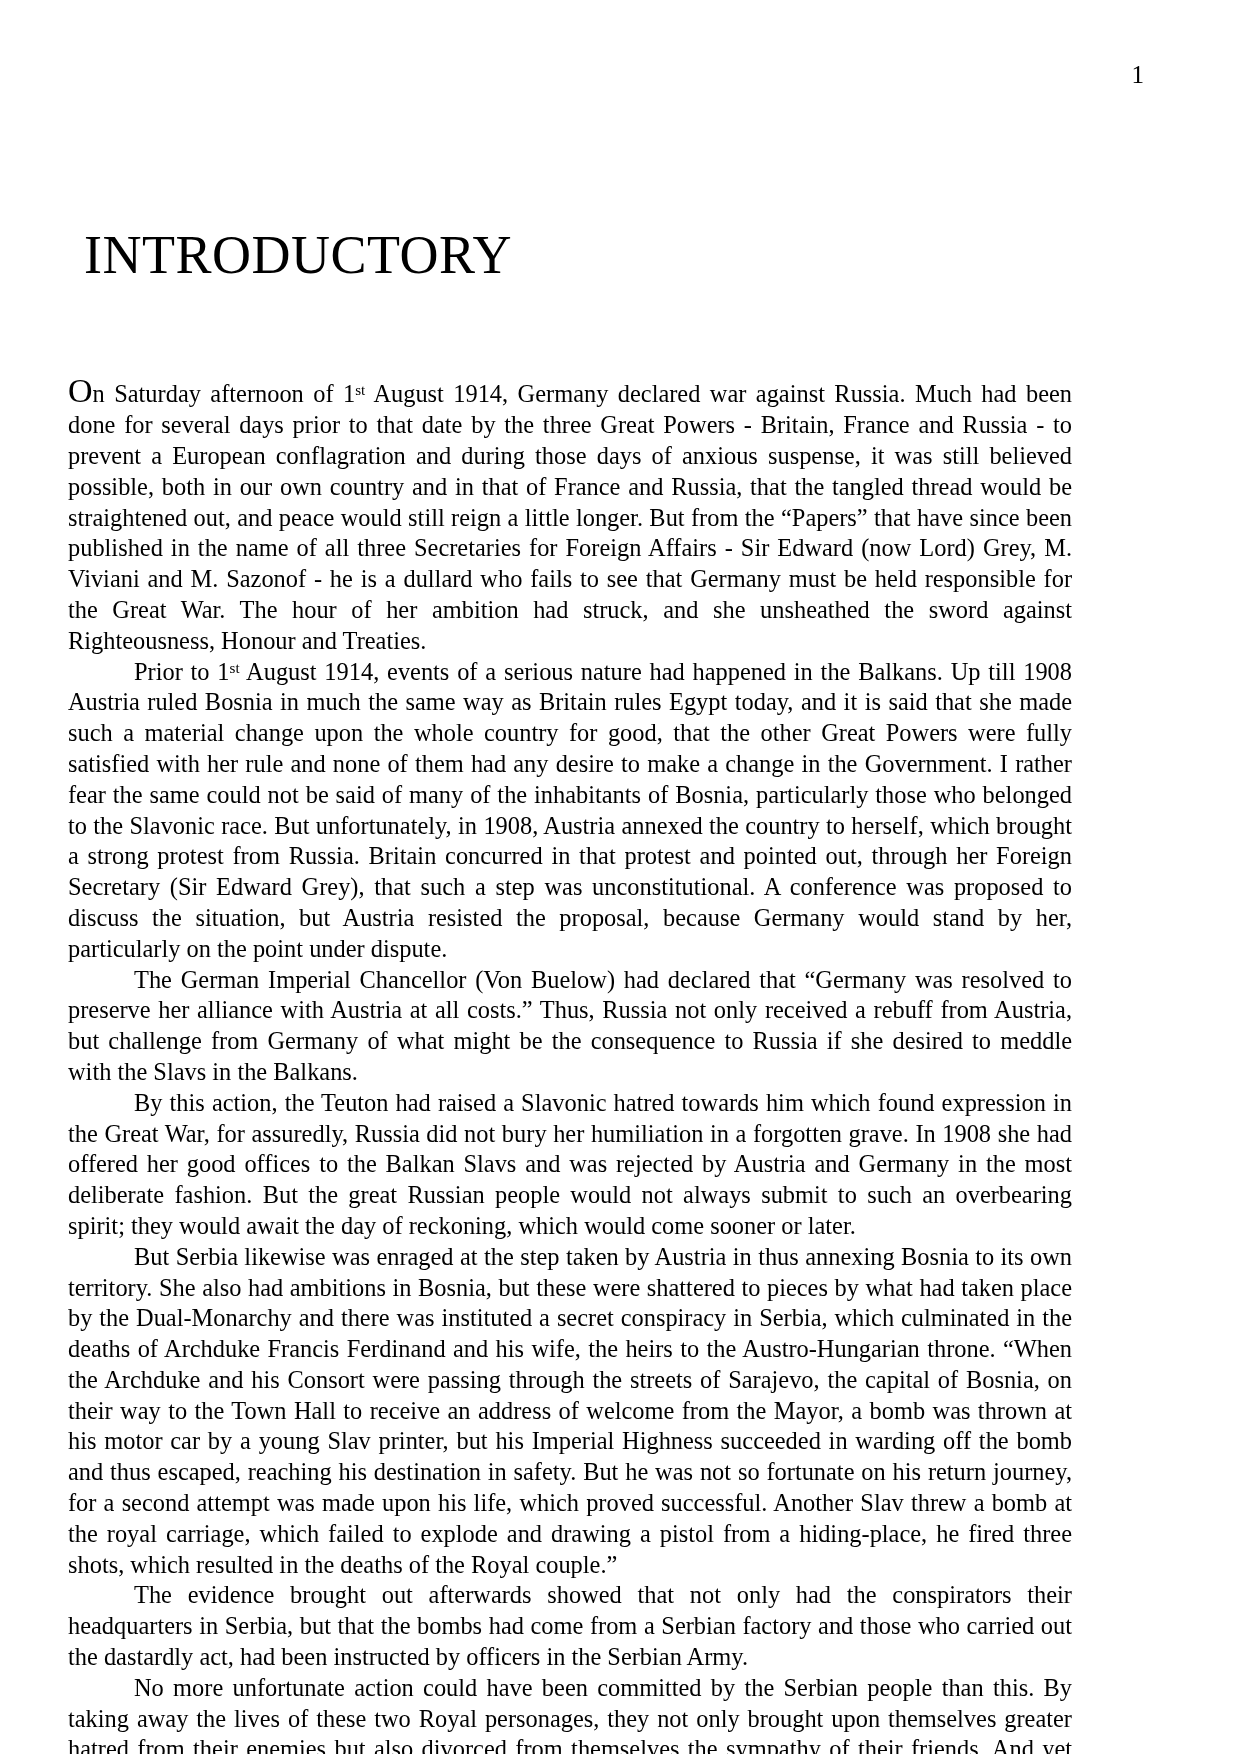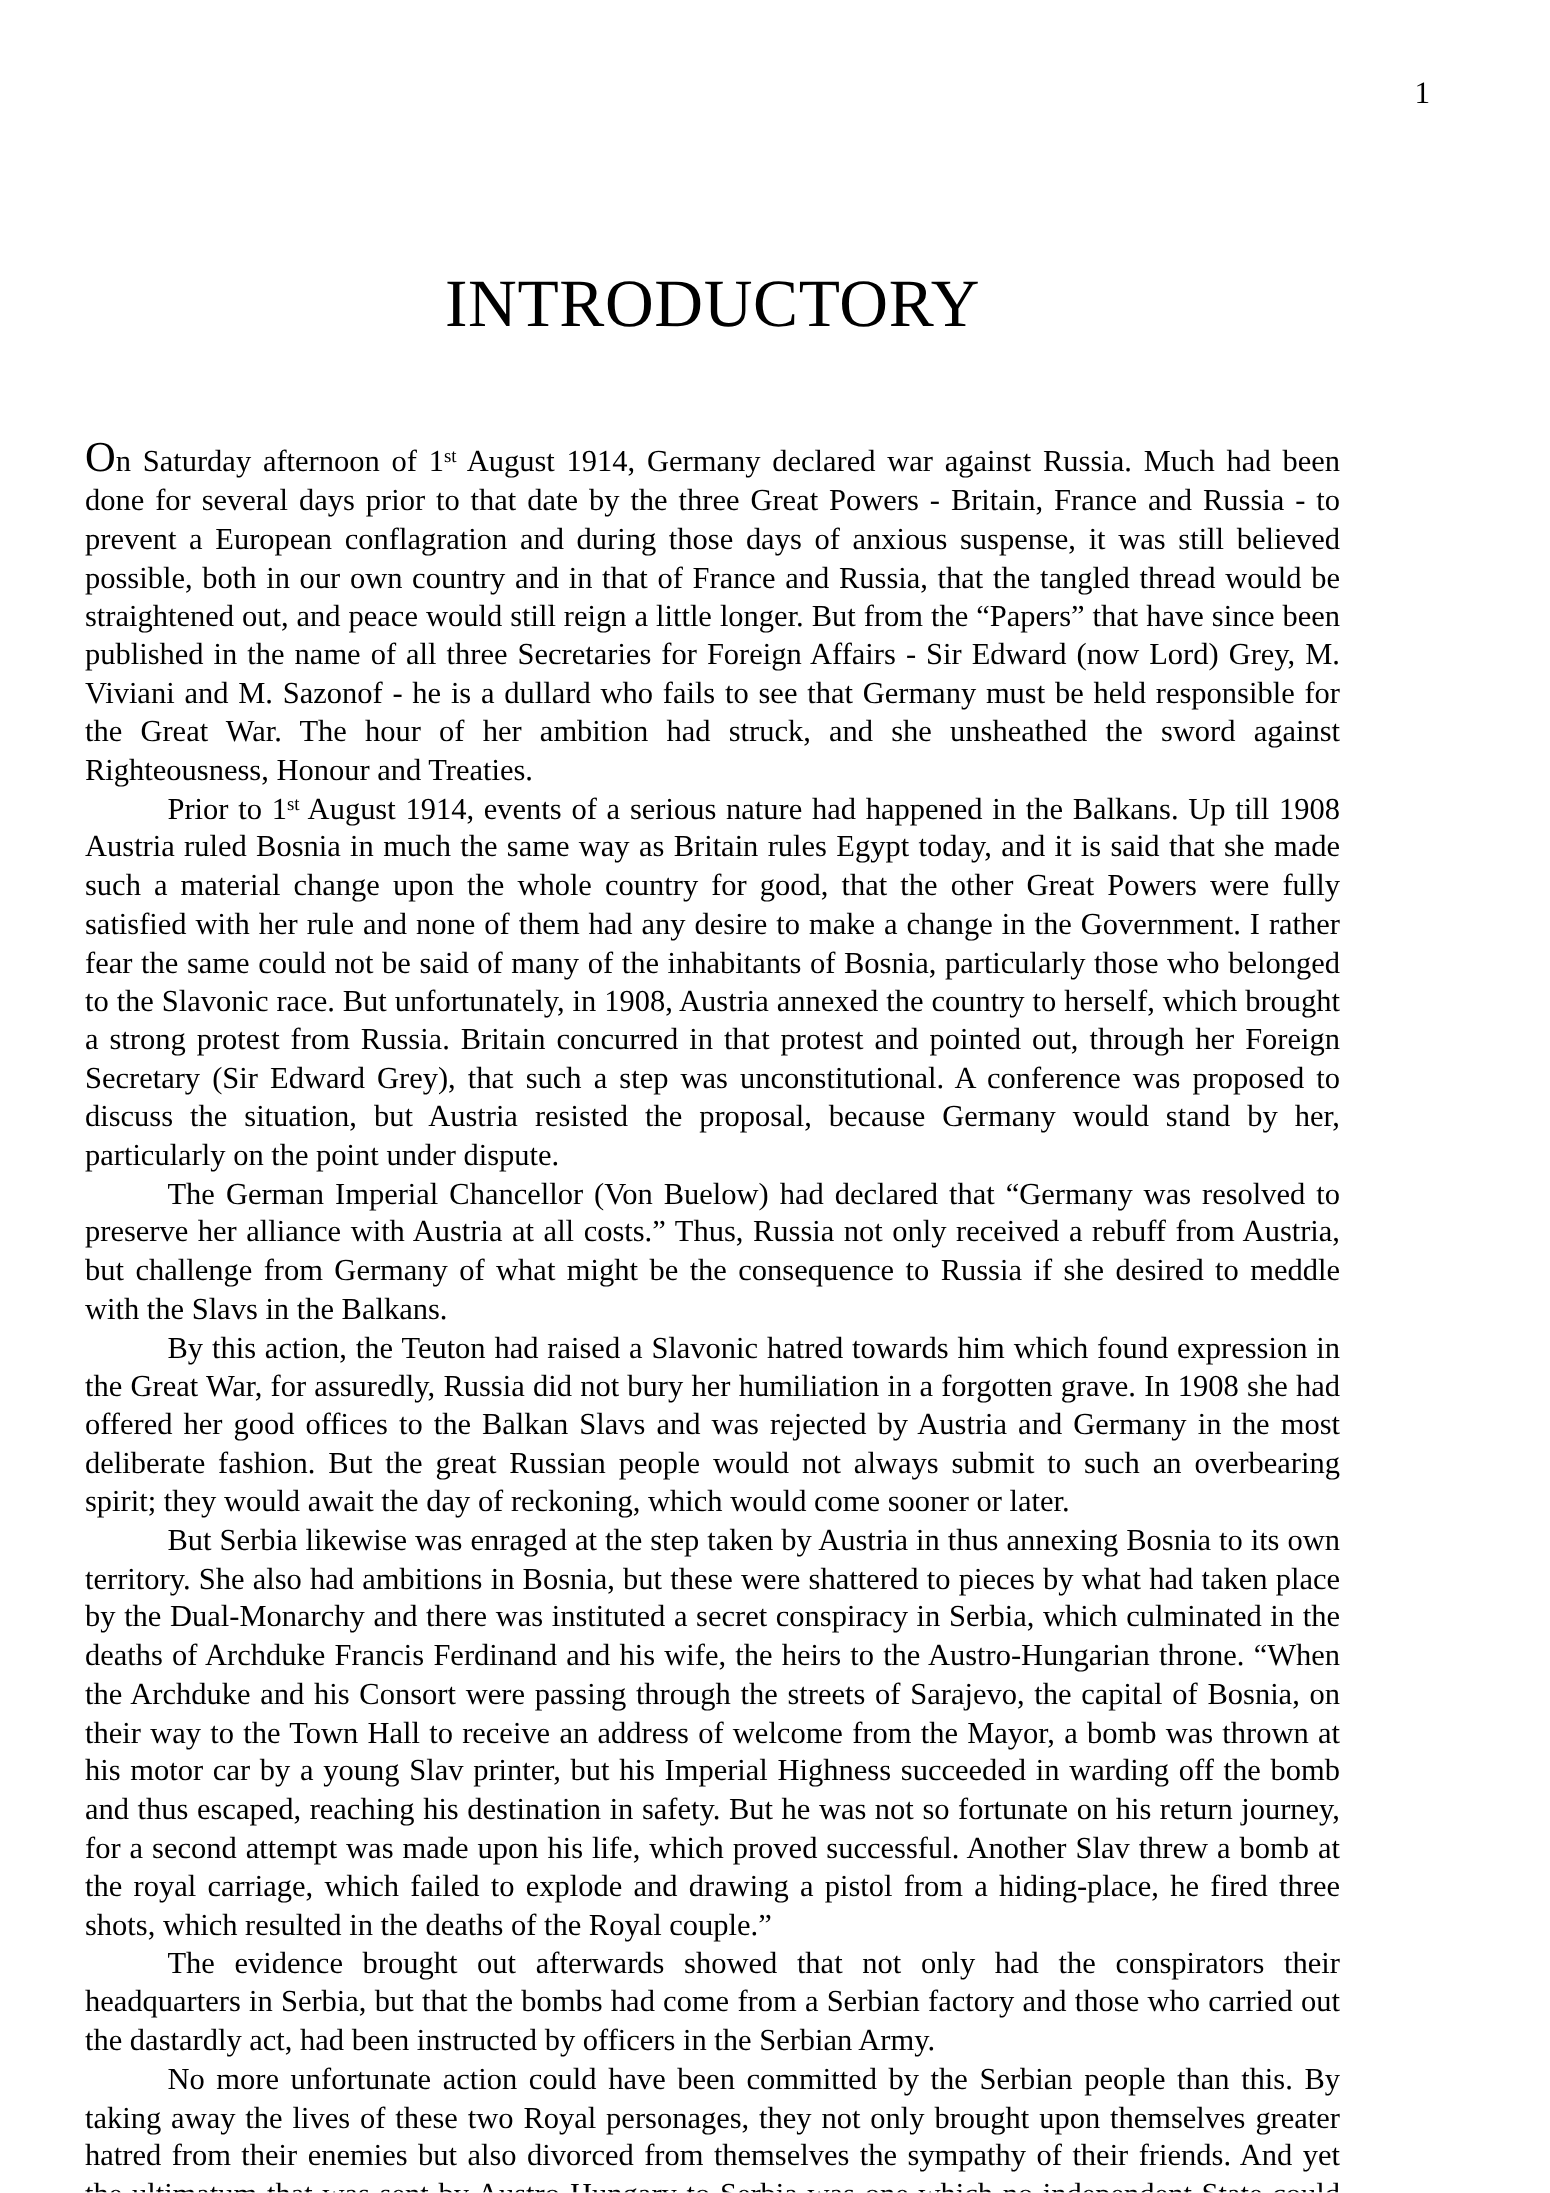--- a/index.html
+++ b/index.html
@@ -28,23 +28,22 @@
     font-family: "Liberation Serif", "DejaVu Serif", serif;
   }
   
   .textblock {
     position: absolute;
     left: 68px;
     top: 210px;
     width: 1004px;
   }
   h1.title {
-    margin: 4px;
+    margin: 16px;
     padding: 0;
-    text-align: center;
     font-weight: normal;
     font-size: 54px;
     line-height: 1.1;
     letter-spacing: 0.5px;
     font-family: "Liberation Serif", "DejaVu Serif", serif;
   }
   .after-title {
     height: 78px;
   }
   p.body {

